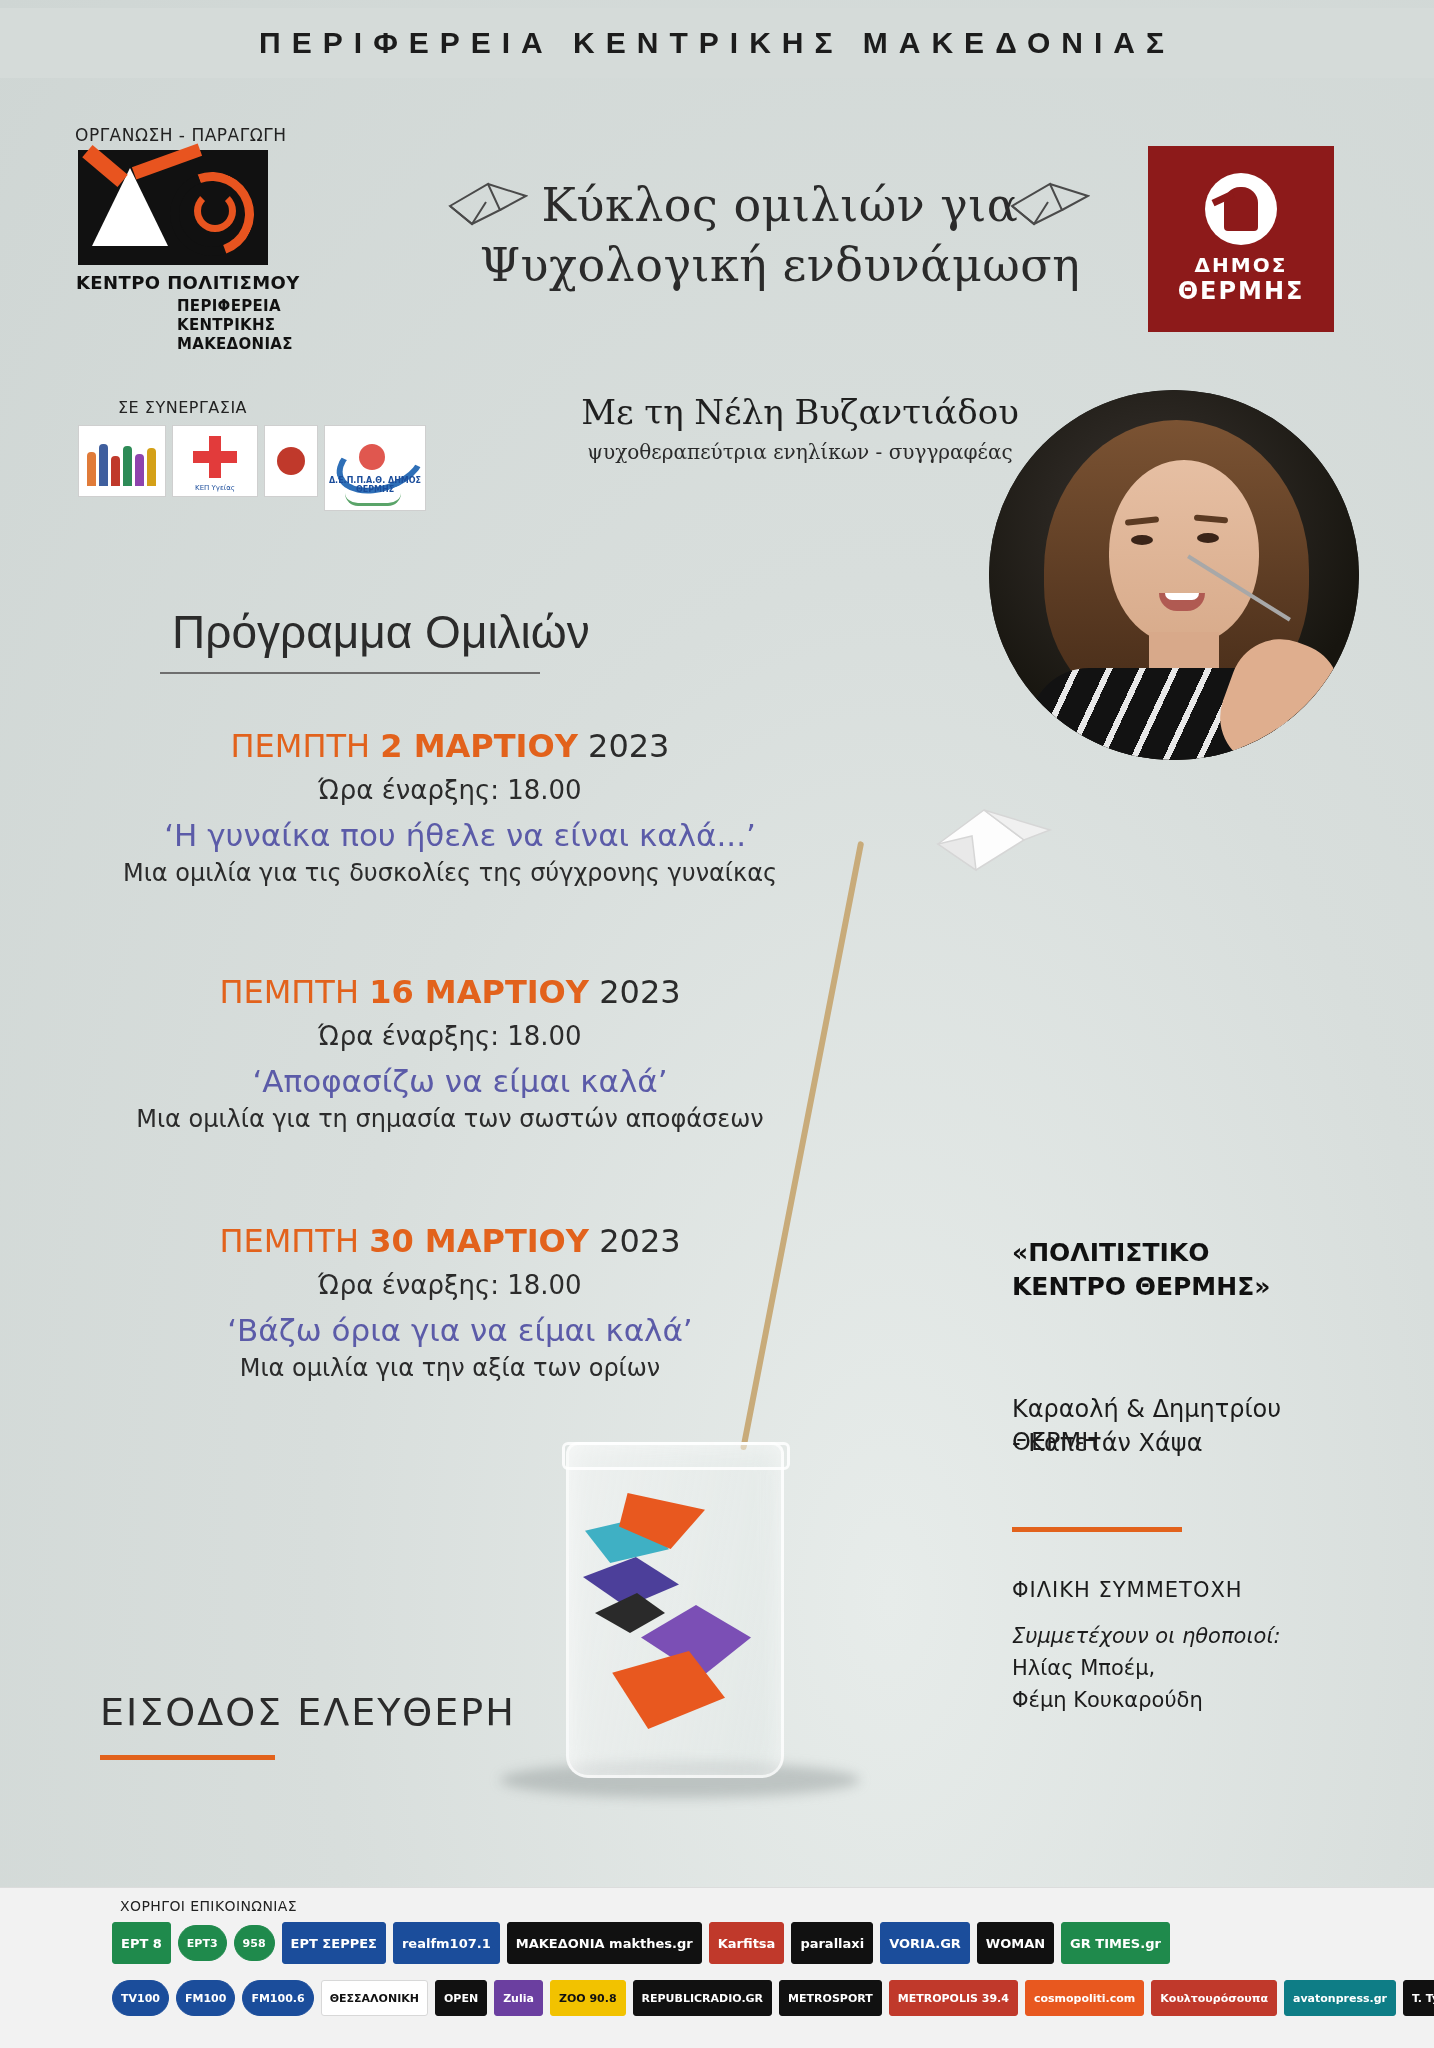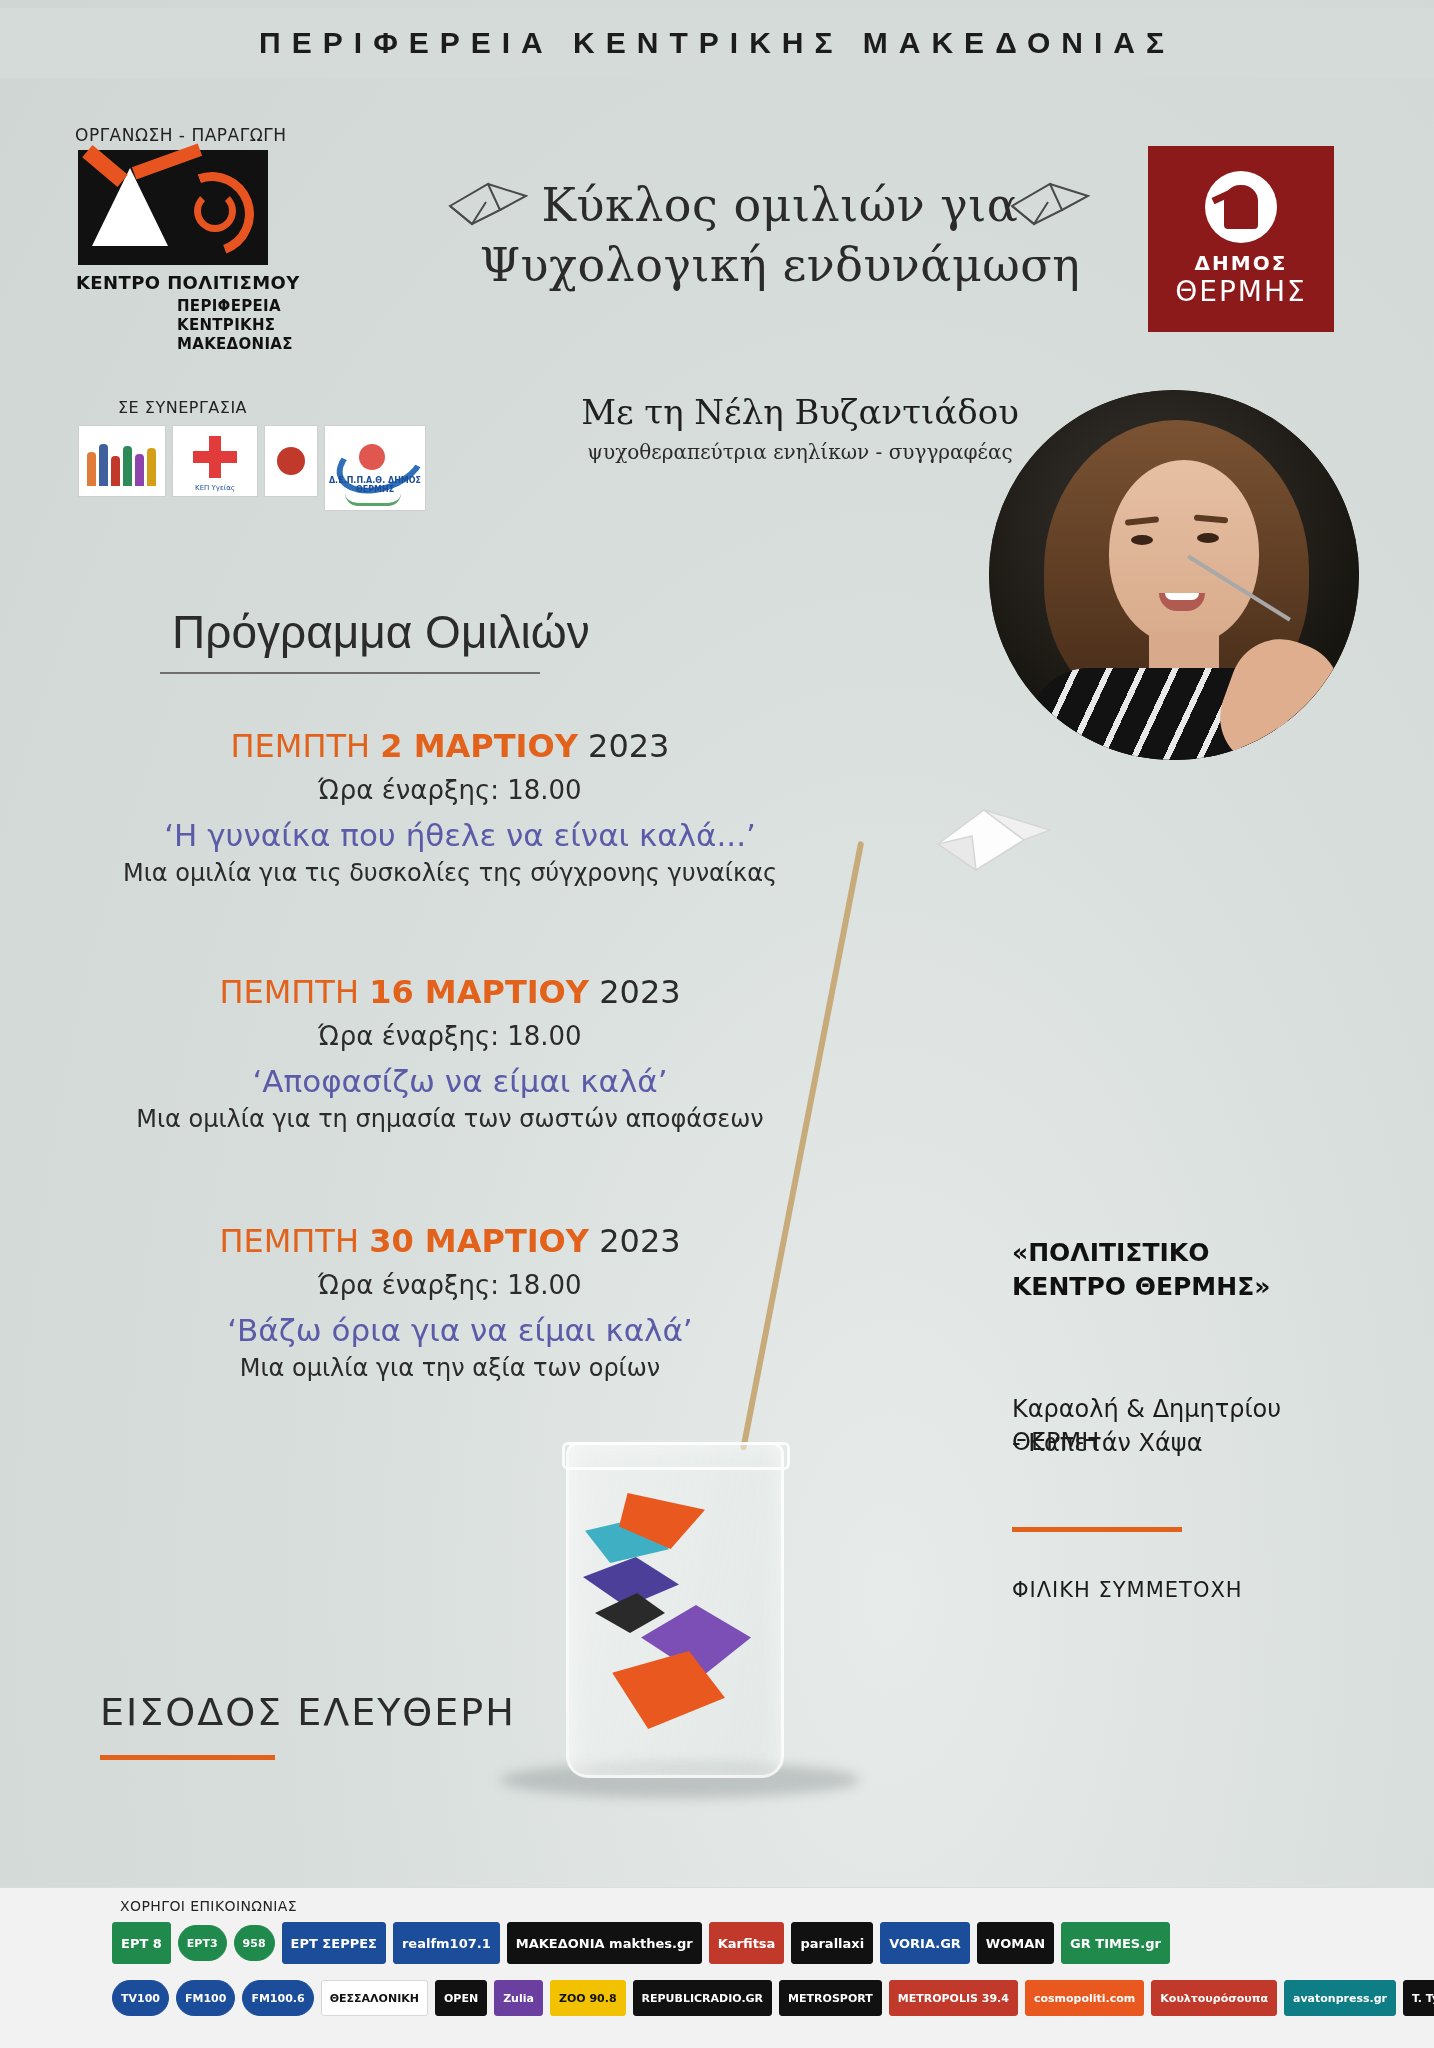--- a/index.html
+++ b/index.html
@@ -106,21 +106,21 @@
   }
   .thermi .badge .fig{
     position:absolute;left:50%;top:50%;transform:translate(-50%,-50%);
     width:34px;height:44px;background:#8d1a1a;border-radius:16px 16px 4px 4px;
   }
   .thermi .badge .fig:after{
     content:"";position:absolute;left:-12px;top:8px;width:22px;height:7px;background:#8d1a1a;
     transform:rotate(-25deg);
   }
   .thermi-t1{font-size:20px;font-weight:bold;letter-spacing:2px;}
-  .thermi-t2{font-size:28px;font-weight:normal;letter-spacing:2px;}
+  .thermi-t2{font-size:24px;font-weight:bold;letter-spacing:2px;}
   
   .speaker-name{
     position:absolute;left:540px;top:392px;width:520px;text-align:center;
     font-family:"DejaVu Serif","Liberation Serif",serif;
     font-size:34px;color:#1f1f1f;
   }
   .speaker-role{
     position:absolute;left:540px;top:440px;width:520px;text-align:center;
     font-family:"DejaVu Serif","Liberation Serif",serif;
     font-size:20px;color:#2a2a2a;
@@ -364,20 +364,25 @@
 
   <div class="free-entry">ΕΙΣΟΔΟΣ ΕΛΕΥΘΕΡΗ</div>
   <div class="free-underline"></div>
 
   <div class="venue-title">«ΠΟΛΙΤΙΣΤΙΚΟ<br>ΚΕΝΤΡΟ ΘΕΡΜΗΣ»</div>
   <div class="venue-addr">Καραολή &amp; Δημητρίου<br>- Καπετάν Χάψα</div>
   <div class="venue-city">ΘΕΡΜΗ</div>
   <div class="venue-rule"></div>
 
   <div class="friendly-title">ΦΙΛΙΚΗ ΣΥΜΜΕΤΟΧΗ</div>
+  <div class="friendly-body">
+    <span>Συμμετέχουν οι ηθοποιοί:</span><br>
+    <span class="n">Ηλίας Μποέμ,</span><br>
+    <span class="n">Φέμη Κουκαρούδη</span>
+  </div>
 
   <div class="stick"></div>
   <svg class="crane-top" width="120" height="80" viewBox="0 0 120 80">
     <polygon points="6,44 52,10 92,40 44,70" fill="#fdfdfd" stroke="#d6d6d6" stroke-width="1.5"></polygon>
     <polygon points="52,10 118,30 92,40" fill="#f0f0f0" stroke="#d6d6d6" stroke-width="1.5"></polygon>
     <polygon points="6,44 44,70 40,36" fill="#e9e9e9" stroke="#d6d6d6" stroke-width="1.5"></polygon>
   </svg>
   <div class="shadow"></div>
   <div class="jar">
     <div class="rim"></div>

